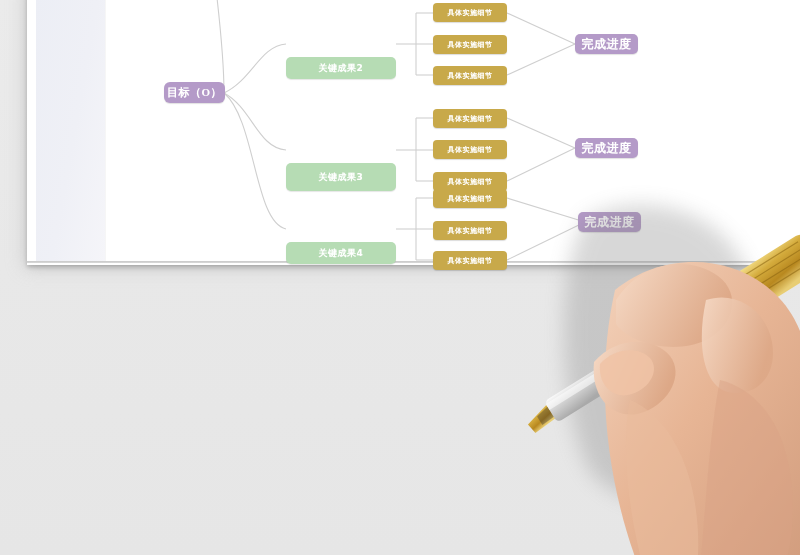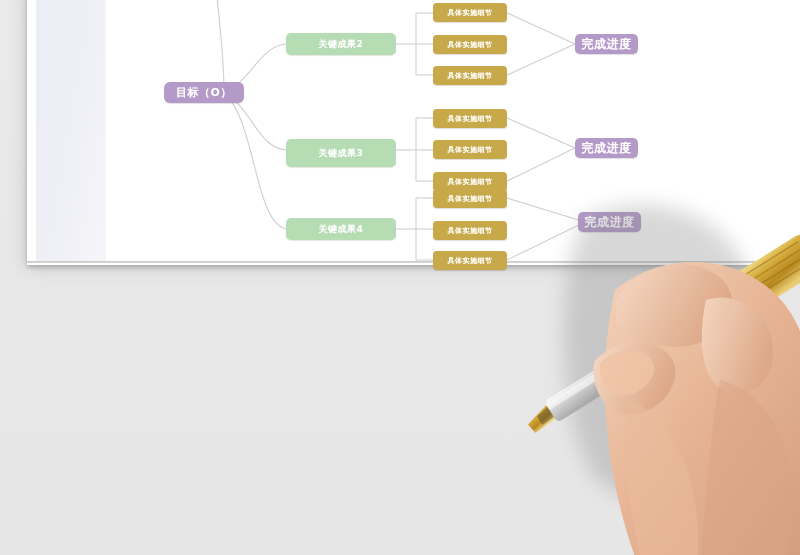--- a/index.html
+++ b/index.html
@@ -34,21 +34,21 @@
   .canvas{position:absolute;left:0;top:0;width:800px;height:555px;}
   svg.links{position:absolute;left:0;top:0;width:800px;height:300px;overflow:visible;}
 
   .node{position:absolute;box-sizing:border-box;display:flex;
     align-items:center;justify-content:center;border-radius:5px;
     letter-spacing:.5px;white-space:nowrap;
     text-shadow:0 0 1px rgba(255,255,255,.25);}
   .node.obj{background:#b49ac8;color:#ffffff;font-size:11px;font-weight:bold;
     border-radius:6px;box-shadow:0 1px 1px rgba(0,0,0,.12);}
   .node.kr{background:#b6dcb4;color:#ffffff;font-size:9px;font-weight:bold;
-    box-shadow:0 1px 1px rgba(0,0,0,.10);}
+    box-shadow:0 1px 1px rgba(0,0,0,.10);margin-top:24px;}
   .node.detail{background:#c8a94a;color:#ffffff;font-size:7px;font-weight:bold;
     border-radius:4px;box-shadow:0 1px 1px rgba(0,0,0,.14);}
   .node.prog{background:#b49ac8;color:#ffffff;font-size:12px;font-weight:bold;
     box-shadow:0 1px 1px rgba(0,0,0,.12);}
 
   
   .hand-wrap{position:absolute;left:520px;top:150px;width:300px;height:420px;}
   .hand-shadow{position:absolute;left:8px;top:18px;width:270px;height:360px;
     filter:blur(10px);opacity:.30;}
 </style>
@@ -99,21 +99,21 @@
         <path d="M396,229 L416,229"></path>
         <path d="M416,198 L416,260"></path>
         <path d="M416,198 L433,198"></path>
         <path d="M416,229 L433,229"></path>
         <path d="M416,260 L433,260"></path>
         <path d="M507,198 L585,222"></path>
         <path d="M507,260 L585,222"></path>
       </g>
     </svg>
 
-    <div class="node obj" style="left:164px;top:82px;width:80px;height:21px;">目标（O）</div>
+    <div class="node obj" style="left:164px;top:82px;width:61px;height:21px;font-family:Liberation Serif, serif;">目标（O）</div>
 
     <div class="node kr" style="left:286px;top:33px;width:110px;height:22px;">关键成果2</div>
     <div class="node kr" style="left:286px;top:139px;width:110px;height:28px;">关键成果3</div>
     <div class="node kr" style="left:286px;top:218px;width:110px;height:22px;">关键成果4</div>
 
     <div class="node detail" style="left:433px;top:3px;width:74px;height:19px;">具体实施细节</div>
     <div class="node detail" style="left:433px;top:35px;width:74px;height:19px;">具体实施细节</div>
     <div class="node detail" style="left:433px;top:66px;width:74px;height:19px;">具体实施细节</div>
 
     <div class="node detail" style="left:433px;top:109px;width:74px;height:19px;">具体实施细节</div>

